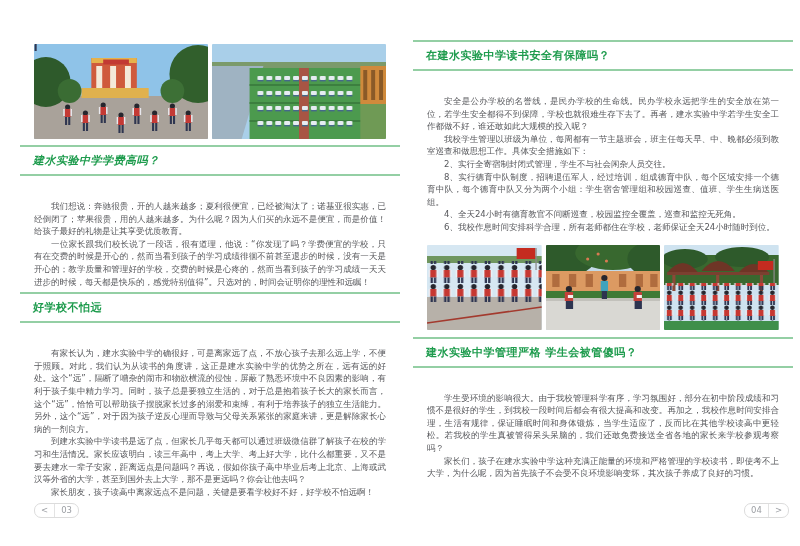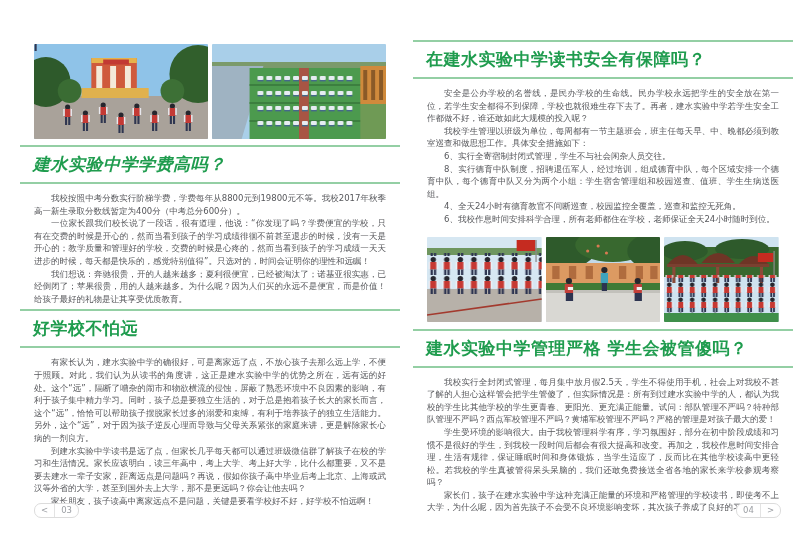--- a/index.html
+++ b/index.html
@@ -9,23 +9,23 @@
     -webkit-font-smoothing:antialiased;
   }
   .spread { display:flex; width:800px; height:546px; background:#fff; }
   .page { position:relative; width:380px; height:546px; overflow:hidden; }
   .page.left  { margin-left:20px; }
   .page.right { margin-left:13px; }
 
   .sec-head {
     margin:0; border-top:2px solid #94cfa4; border-bottom:2px solid #94cfa4;
     padding:6px 0 6px 13px;
-    color:#1f9c4e; font-size:17px; font-weight:bold; letter-spacing:0.5px;
-  }
-  .body { padding:8px 0 4px 0; }
+    color:#1f9c4e; font-size:11px; font-weight:bold; letter-spacing:0.5px;
+  }
+  .body { padding:24px 0 4px 0; }
   .para {
     margin:0 14px; color:#56575b; font-size:8.5px; line-height:12.6px;
     text-align:justify; text-indent:2em;
   }
   .photo-row { display:flex; gap:4px; margin:0 14px; }
   .photo-row svg { display:block; flex:1; border-radius:1px; }
   .photos-top { margin-top:44px; }
   .photos-top svg { height:95px; }
   .photos-mid { margin-top:7px; margin-bottom:7px; }
   .photos-mid svg { height:85px; }
@@ -33,21 +33,21 @@
   .head-first-right { margin-top:40px; }
 
   .pager {
     position:absolute; bottom:28px; display:inline-flex; align-items:center;
     height:13px; border:1px solid #dcdcdc; border-radius:7px; background:#fff;
     color:#9b9ea3; font-size:8.5px; line-height:13px;
   }
   .pager .cell { padding:0 6px; }
   .pager .cell + .cell { border-left:1px solid #e3e3e3; }
   .pager-left  { left:14px; }
-  .pager-right { right:12px; }
+  .pager-right { right:4px; }
 </style>
 </head>
 <body>
 
 <div class="spread">
 
   <section class="page left">
 
     <div class="photo-row photos-top">
 
@@ -108,23 +108,22 @@
             <rect x="153" y="26" width="4" height="30"></rect>
             <rect x="161" y="26" width="4" height="30"></rect>
             <rect x="169" y="26" width="4" height="30"></rect>
           </g>
         <rect x="150" y="60" width="26" height="35" fill="#6f9a55"></rect>
       </svg>
     </div>
 
     <h2 class="sec-head head-top">建水实验中学学费高吗？</h2>
     <div class="body">
-      <p class="para">我校按照中考分数实行阶梯学费，学费每年从8800元到19800元不等。我校2017年秋季高一新生录取分数线暂定为400分（中考总分600分）。</p>
+      <p class="para">我们想说：奔驰很贵，开的人越来越多；夏利很便宜，已经被淘汰了；诺基亚很实惠，已经倒闭了；苹果很贵，用的人越来越多。为什么呢？因为人们买的永远不是便宜，而是价值！给孩子最好的礼物是让其享受优质教育。</p>
       <p class="para">一位家长跟我们校长说了一段话，很有道理，他说：“你发现了吗？学费便宜的学校，只有在交费的时候是开心的，然而当看到孩子的学习成绩徘徊不前甚至退步的时候，没有一天是开心的；教学质量和管理好的学校，交费的时候是心疼的，然而当看到孩子的学习成绩一天天进步的时候，每天都是快乐的，感觉特别值得”。只选对的，时间会证明你的理性和远瞩！</p>
-      <p class="para">我们想说：奔驰很贵，开的人越来越多；夏利很便宜，已经被淘汰了；诺基亚很实惠，已经倒闭了；苹果很贵，用的人越来越多。为什么呢？因为人们买的永远不是便宜，而是价值！给孩子最好的礼物是让其享受优质教育。</p>
     </div>
 
     <h2 class="sec-head">好学校不怕远</h2>
     <div class="body">
       <p class="para">有家长认为，建水实验中学的确很好，可是离家远了点，不放心孩子去那么远上学，不便于照顾。对此，我们认为从读书的角度讲，这正是建水实验中学的优势之所在，远有远的好处。这个“远”，隔断了嘈杂的闹市和物欲横流的侵蚀，屏蔽了熟悉环境中不良因素的影响，有利于孩子集中精力学习。同时，孩子总是要独立生活的，对于总是抱着孩子长大的家长而言，这个“远”，恰恰可以帮助孩子摆脱家长过多的溺爱和束缚，有利于培养孩子的独立生活能力。另外，这个“远”，对于因为孩子逆反心理而导致与父母关系紧张的家庭来讲，更是解除家长心病的一剂良方。</p>
       <p class="para">到建水实验中学读书是远了点，但家长几乎每天都可以通过班级微信群了解孩子在校的学习和生活情况。家长应该明白，读三年高中，考上大学、考上好大学，比什么都重要，又不是要去建水一辈子安家，距离远点是问题吗？再说，假如你孩子高中毕业后考上北京、上海或武汉等外省的大学，甚至到国外去上大学，那不是更远吗？你会让他去吗？</p>
       <p class="para">家长朋友，孩子读高中离家远点不是问题，关键是要看学校好不好，好学校不怕远啊！</p>
     </div>
 
     <div class="pager pager-left">
@@ -132,21 +131,21 @@
       <span class="cell">03</span>
     </div>
   </section>
 
   <section class="page right">
 
     <h2 class="sec-head head-first-right">在建水实验中学读书安全有保障吗？</h2>
     <div class="body">
       <p class="para">安全是公办学校的名誉线，是民办学校的生命线。民办学校永远把学生的安全放在第一位，若学生安全都得不到保障，学校也就很难生存下去了。再者，建水实验中学若学生安全工作都做不好，谁还敢如此大规模的投入呢？</p>
       <p class="para">我校学生管理以班级为单位，每周都有一节主题班会，班主任每天早、中、晚都必须到教室巡查和做思想工作。具体安全措施如下：</p>
-      <p class="para">6、实行全寄宿制封闭式管理，学生不与社会闲杂人员交往。</p>
+      <p class="para">2、实行全寄宿制封闭式管理，学生不与社会闲杂人员交往。</p>
       <p class="para">8、实行德育中队制度，招聘退伍军人，经过培训，组成德育中队，每个区域安排一个德育中队，每个德育中队又分为两个小组：学生宿舍管理组和校园巡查、值班、学生生病送医组。</p>
       <p class="para">4、全天24小时有德育教官不间断巡查，校园监控全覆盖，巡查和监控无死角。</p>
       <p class="para">6、我校作息时间安排科学合理，所有老师都住在学校，老师保证全天24小时随时到位。</p>
     </div>
 
     <div class="photo-row photos-mid">
 
       <svg viewBox="0 0 110 85" preserveAspectRatio="none">
         <defs>
           <pattern id="patCrowdA" width="13" height="19" patternUnits="userSpaceOnUse">
@@ -232,21 +231,20 @@
         </g>
         <rect x="90" y="16" width="15" height="9" fill="#c52b20"></rect>
         <rect x="105" y="14" width="1.2" height="26" fill="#8a8a8a"></rect>
         <rect y="76" width="110" height="9" fill="#3f8f4a"></rect>
         <rect x="0" y="38" width="110" height="38" fill="url(#patCrowdB)"></rect>
       </svg>
     </div>
 
     <h2 class="sec-head">建水实验中学管理严格 学生会被管傻吗？</h2>
     <div class="body">
-      <p class="para">我校实行全封闭式管理，每月集中放月假2.5天，学生不得使用手机，社会上对我校不甚了解的人担心这样管会把学生管傻了，但实际情况是：所有到过建水实验中学的人，都认为我校的学生比其他学校的学生更青春、更阳光、更充满正能量。试问：部队管理不严吗？特种部队管理不严吗？西点军校管理不严吗？黄埔军校管理不严吗？严格的管理是对孩子最大的爱！</p>
       <p class="para">学生受环境的影响很大。由于我校管理科学有序，学习氛围好，部分在初中阶段成绩和习惯不是很好的学生，到我校一段时间后都会有很大提高和改变。再加之，我校作息时间安排合理，生活有规律，保证睡眠时间和身体锻炼，当学生适应了，反而比在其他学校读高中更轻松。若我校的学生真被管得呆头呆脑的，我们还敢免费接送全省各地的家长来学校参观考察吗？</p>
       <p class="para">家长们，孩子在建水实验中学这种充满正能量的环境和严格管理的学校读书，即使考不上大学，为什么呢，因为首先孩子不会受不良环境影响变坏，其次孩子养成了良好的习惯。</p>
     </div>
 
     <div class="pager pager-right">
       <span class="cell">04</span>
       <span class="cell">&gt;</span>
     </div>
   </section>
 

